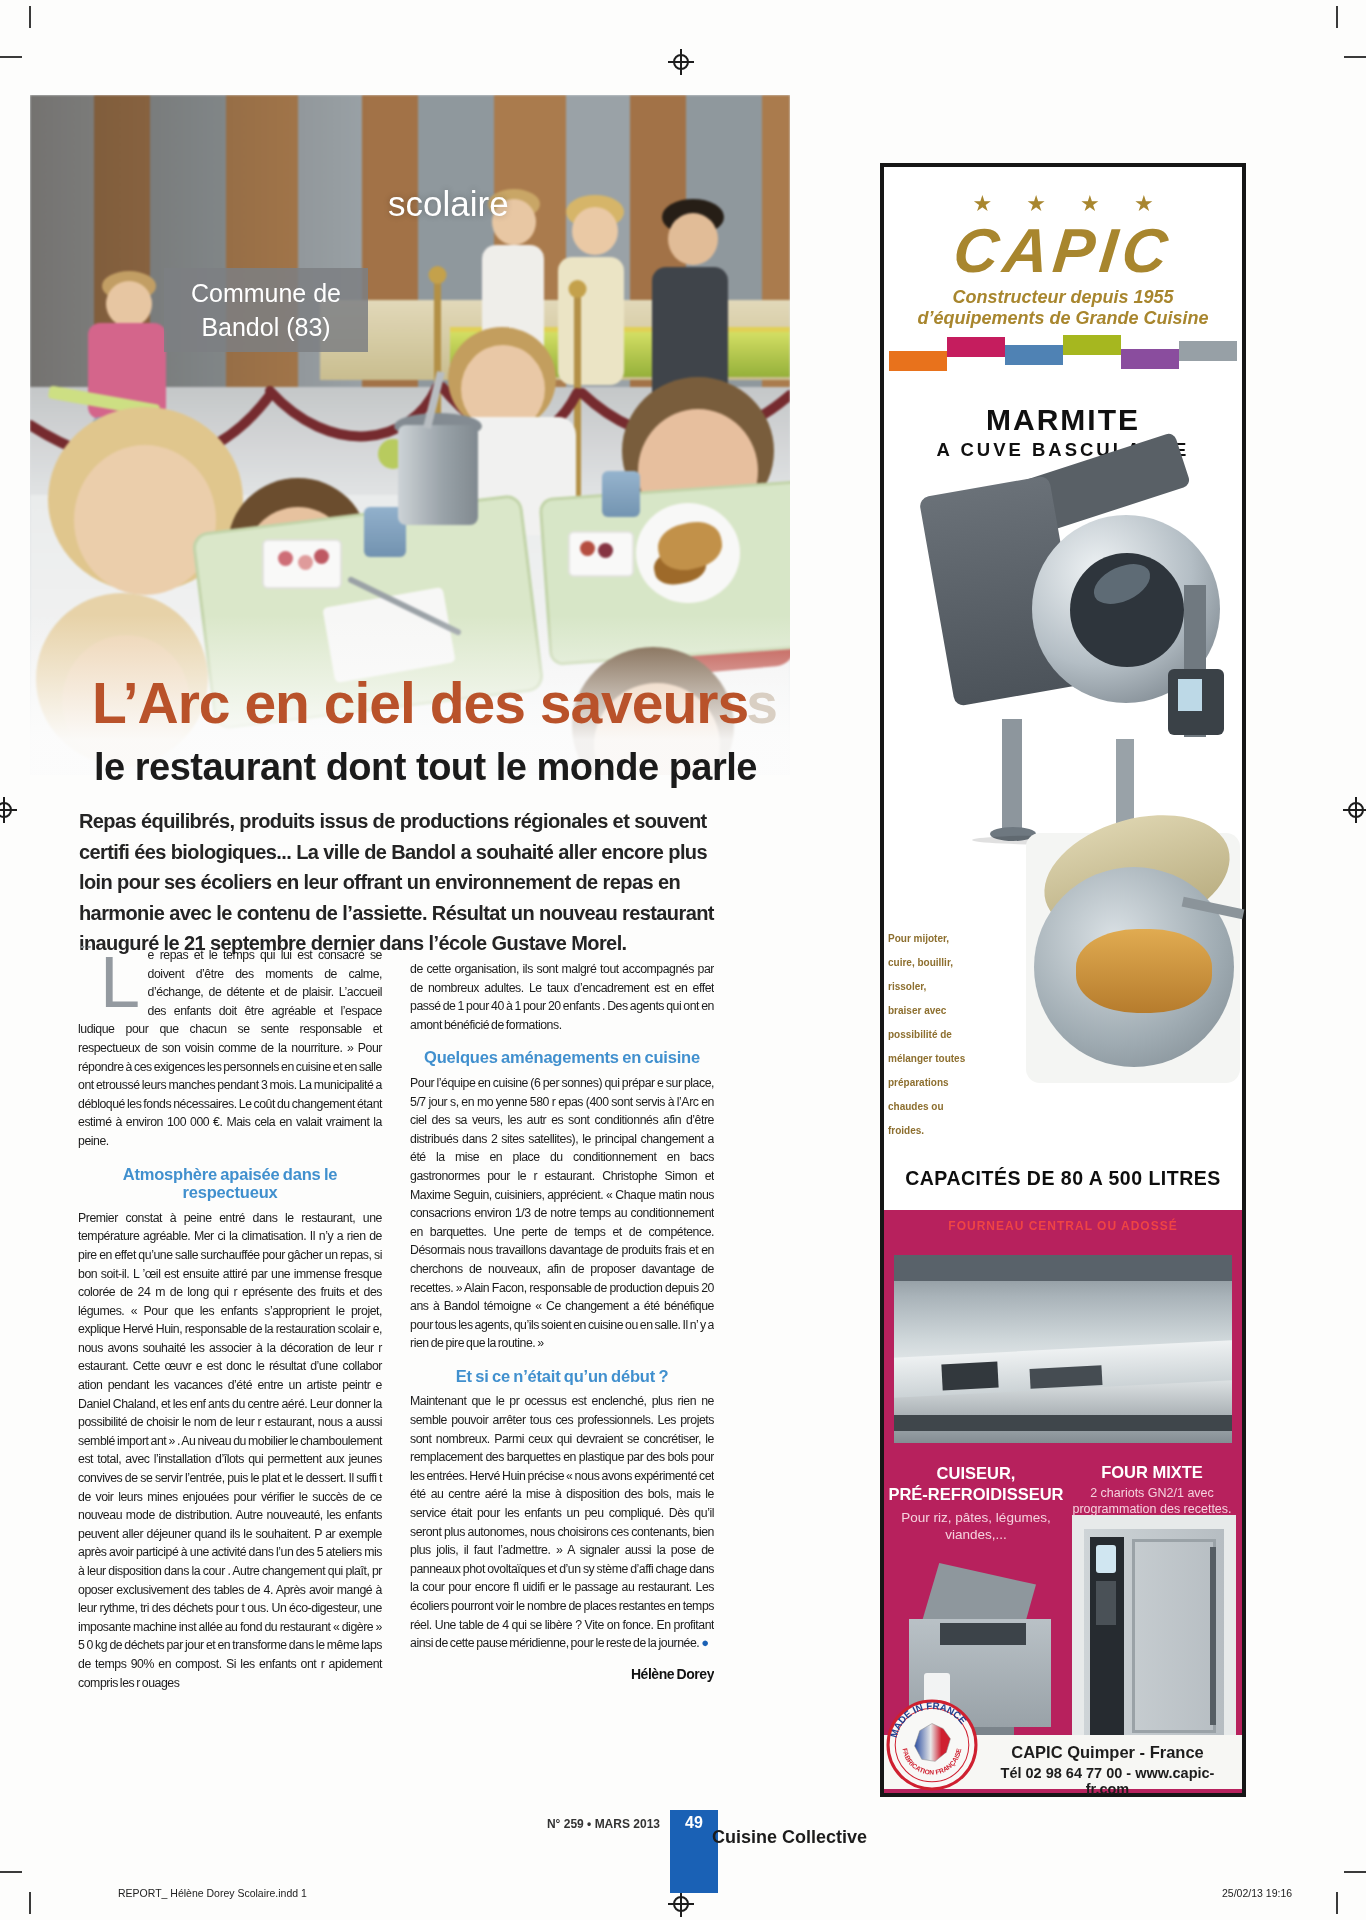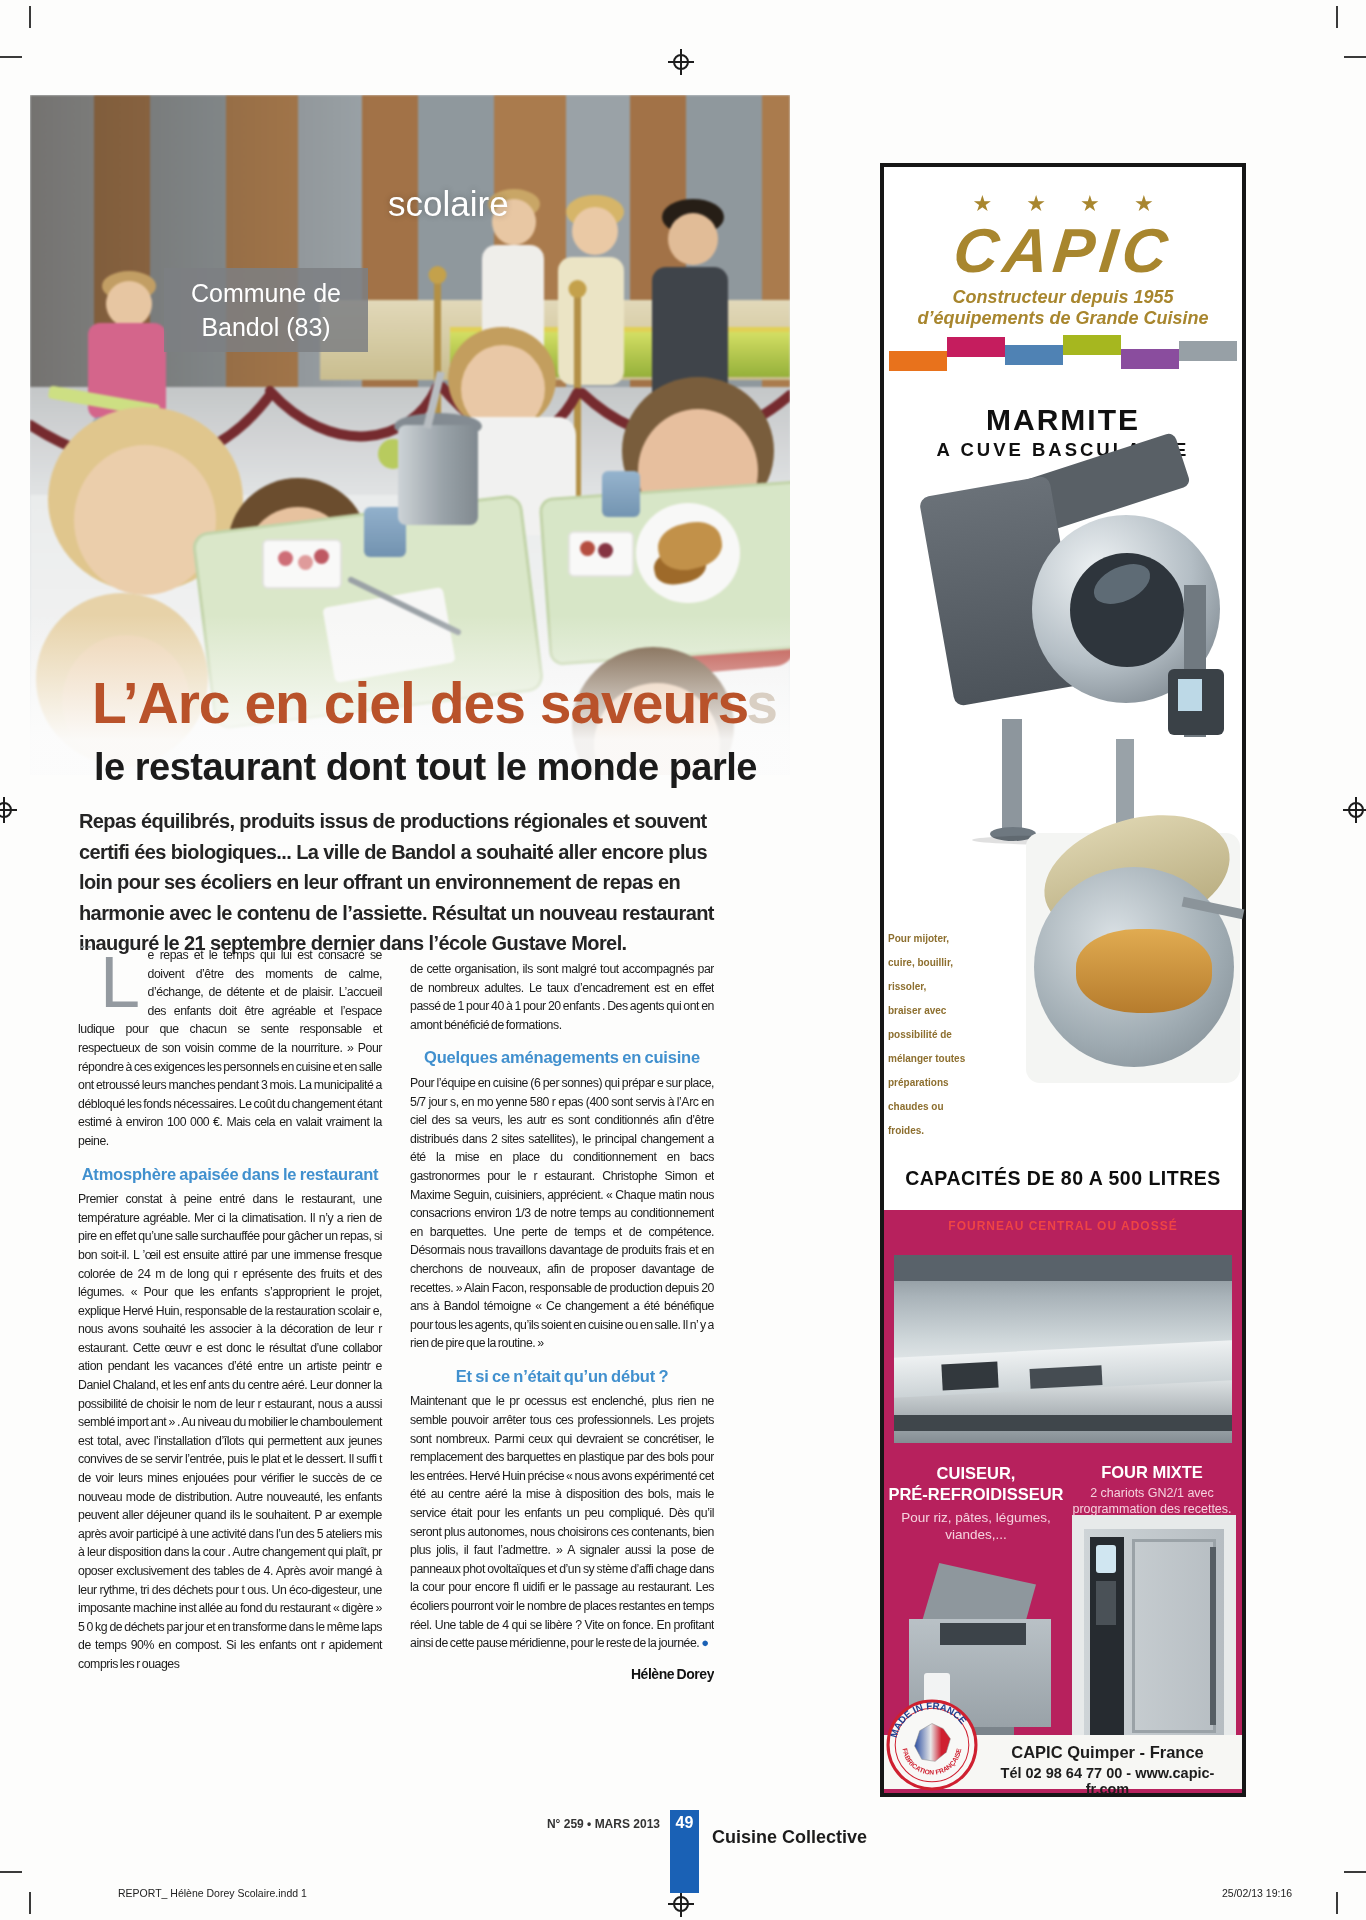--- a/index.html
+++ b/index.html
@@ -94,21 +94,21 @@
   .col2pad{padding-top:14px;}
   .h-blue{font-size:16.5px;font-weight:700;text-align:center;margin:14px 0 7px;letter-spacing:-.2px;}
   .pfirst{position:relative;}
   .oq{position:absolute;left:0;top:-2px;font-family:"DejaVu Serif",serif;font-style:italic;font-size:34px;color:#8b9298;}
   .dcap{float:left;font-size:72px;line-height:60px;color:#949aa0;margin:6px 8px 0 22px;}
   .enddot{font-size:13px;}
   .byline{text-align:right;font-weight:700;font-size:14px;margin-top:12px;color:#111;}
 
   
   .f-issue{left:420px;top:1817px;width:240px;text-align:right;font-size:12px;font-weight:700;color:#333;}
-  .f-tab{left:670px;top:1810px;width:29px;height:83px;}
+  .f-tab{left:670px;top:1810px;width:48px;height:83px;}
   .f-num{position:absolute;top:4px;left:0;right:0;text-align:center;color:#fff;font-size:16px;font-weight:700;}
   .f-mag{left:712px;top:1815px;font-size:18px;font-weight:700;color:#1c1c1c;margin-top:12px;}
   .slug{font-size:10.5px;color:#222;}
   .slug-l{left:118px;top:1887px;}
   .slug-r{left:1222px;top:1887px;}
 
   
   .ad{left:880px;top:163px;width:366px;height:1634px;background:#fff;border:4px solid #161616;}
   .ad-stars{left:0;right:0;top:24px;text-align:center;font-size:22px;letter-spacing:14px;text-indent:14px;}
   .ad-brand{left:0;right:0;top:48px;text-align:center;font-size:62px;font-weight:700;font-style:italic;letter-spacing:5px;transform:skewX(-6deg);}
@@ -263,21 +263,21 @@
   <h2 class="a sub" style="margin:0">le restaurant dont tout le monde parle</h2>
   <p class="a intro" style="margin:0">Repas équilibrés, produits issus de productions régionales et souvent certifi ées biologiques... La ville de Bandol a souhaité aller encore plus loin pour ses écoliers en leur offrant un environnement de repas en harmonie avec le contenu de l’assiette. Résultat un nouveau restaurant inauguré le 21 septembre dernier dans l’école Gustave Morel.</p>
 
   <div class="a cols">
     <div class="col">
       <p class="pfirst">
         <span class="oq">“</span>
         <span class="dcap">L</span>
         <span>e repas et le temps qui lui est consacré se doivent d’être des moments de calme, d’échange, de détente et de plaisir. L’accueil des enfants doit être agréable et l’espace ludique pour que chacun se sente responsable et respectueux de son voisin comme de la nourriture. » Pour répondre à ces exigences les personnels en cuisine et en salle ont etroussé leurs manches pendant 3 mois. La municipalité a débloqué les fonds nécessaires. Le coût du changement étant estimé à environ 100 000 €. Mais cela en valait vraiment la peine.</span>
       </p>
-      <h3 class="h-blue" style="color: rgb(65, 144, 206);">Atmosphère apaisée dans le restaurant</h3>
+      <h3 class="h-blue" style="color: rgb(65, 144, 206);">Atmosphère apaisée dans le respectueux</h3>
       <p>Premier constat à peine entré dans le restaurant, une température agréable. Mer ci la climatisation. Il n’y a rien de pire en effet qu’une salle surchauffée pour gâcher un repas, si bon soit-il. L ’œil est ensuite attiré par une immense fresque colorée de 24 m de long qui r eprésente des fruits et des légumes. « Pour que les enfants s’approprient le projet, explique Hervé Huin, responsable de la restauration scolair e, nous avons souhaité les associer à la décoration de leur r estaurant. Cette œuvr e est donc le résultat d’une collabor ation pendant les vacances d’été entre un artiste peintr e Daniel Chaland, et les enf ants du centre aéré. Leur donner la possibilité de choisir le nom de leur r estaurant, nous a aussi semblé import ant » . Au niveau du mobilier le chamboulement est total, avec l’installation d’îlots qui permettent aux jeunes convives de se servir l’entrée, puis le plat et le dessert. Il suffi t de voir leurs mines enjouées pour vérifier le succès de ce nouveau mode de distribution. Autre nouveauté, les enfants peuvent aller déjeuner quand ils le souhaitent. P ar exemple après avoir participé à une activité dans l’un des 5 ateliers mis à leur disposition dans la cour . Autre changement qui plaît, pr oposer exclusivement des tables de 4. Après avoir mangé à leur rythme, tri des déchets pour t ous. Un éco-digesteur, une imposante machine inst allée au fond du restaurant « digère » 5 0 kg de déchets par jour et en transforme dans le même laps de temps 90% en compost. Si les enfants ont r apidement compris les r ouages</p>
     </div>
     <div class="col col2pad">
       <p>de cette organisation, ils sont malgré tout accompagnés par de nombreux adultes. Le taux d’encadrement est en effet passé de 1 pour 40 à 1 pour 20 enfants . Des agents qui ont en amont bénéficié de formations.</p>
       <h3 class="h-blue" style="color: rgb(65, 144, 206);">Quelques aménagements en cuisine</h3>
       <p>Pour l’équipe en cuisine (6 per sonnes) qui prépar e sur place, 5/7 jour s, en mo yenne 580 r epas (400 sont servis à l’Arc en ciel des sa veurs, les autr es sont conditionnés afin d’être distribués dans 2 sites satellites), le principal changement a été la mise en place du conditionnement en bacs gastronormes pour le r estaurant. Christophe Simon et Maxime Seguin, cuisiniers, apprécient. « Chaque matin nous consacrions environ 1/3 de notre temps au conditionnement en barquettes. Une perte de temps et de compétence. Désormais nous travaillons davantage de produits frais et en cherchons de nouveaux, afin de proposer davantage de recettes. » Alain Facon, responsable de production depuis 20 ans à Bandol témoigne « Ce changement a été bénéfique pour tous les agents, qu’ils soient en cuisine ou en salle. Il n’ y a rien de pire que la routine. »</p>
       <h3 class="h-blue" style="color: rgb(65, 144, 206);">Et si ce n’était qu’un début ?</h3>
       <p>
         <span>Maintenant que le pr ocessus est enclenché, plus rien ne semble pouvoir arrêter tous ces professionnels. Les projets sont nombreux. Parmi ceux qui devraient se concrétiser, le remplacement des barquettes en plastique par des bols pour les entrées. Hervé Huin précise « nous avons expérimenté cet été au centre aéré la mise à disposition des bols, mais le service était pour les enfants un peu compliqué. Dès qu’il seront plus autonomes, nous choisirons ces contenants, bien plus jolis, il faut l’admettre. » A signaler aussi la pose de panneaux phot ovoltaïques et d’un sy stème d’affi chage dans la cour pour encore fl uidifi er le passage au restaurant. Les écoliers pourront voir le nombre de places restantes en temps réel. Une table de 4 qui se libère ? Vite on fonce. En profitant ainsi de cette pause méridienne, pour le reste de la journée.</span>
         <span class="enddot" style="color: rgb(26, 97, 181);">●</span>

